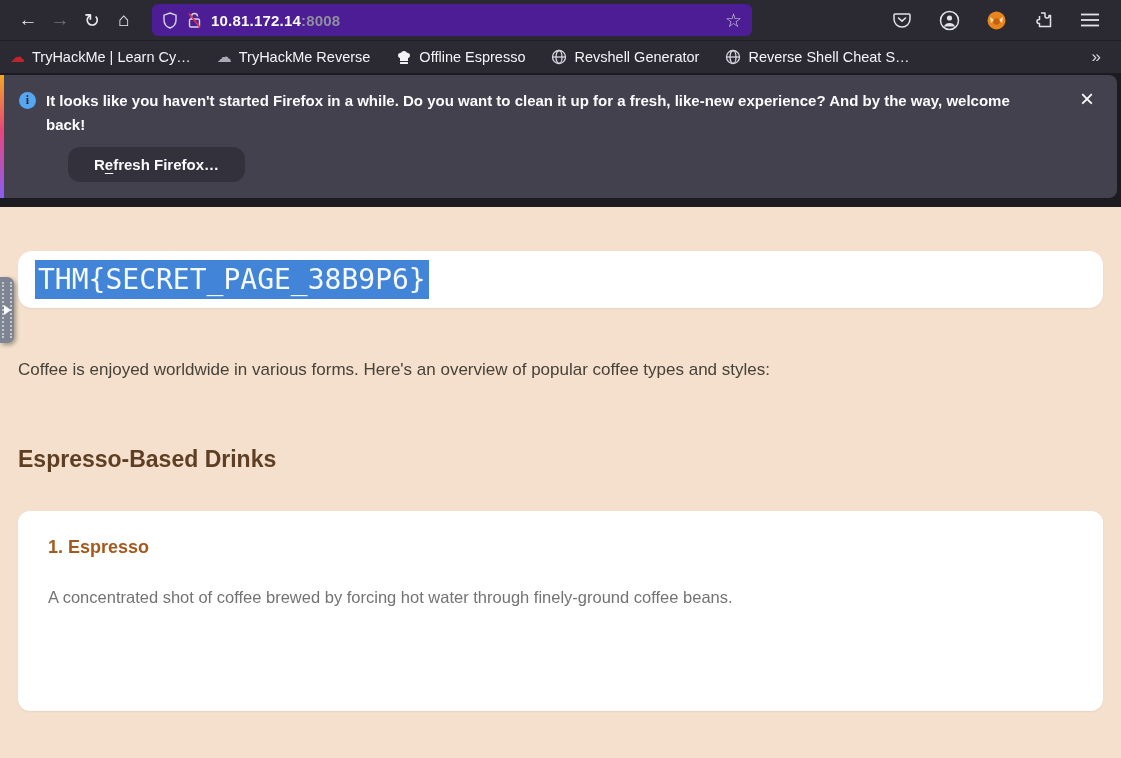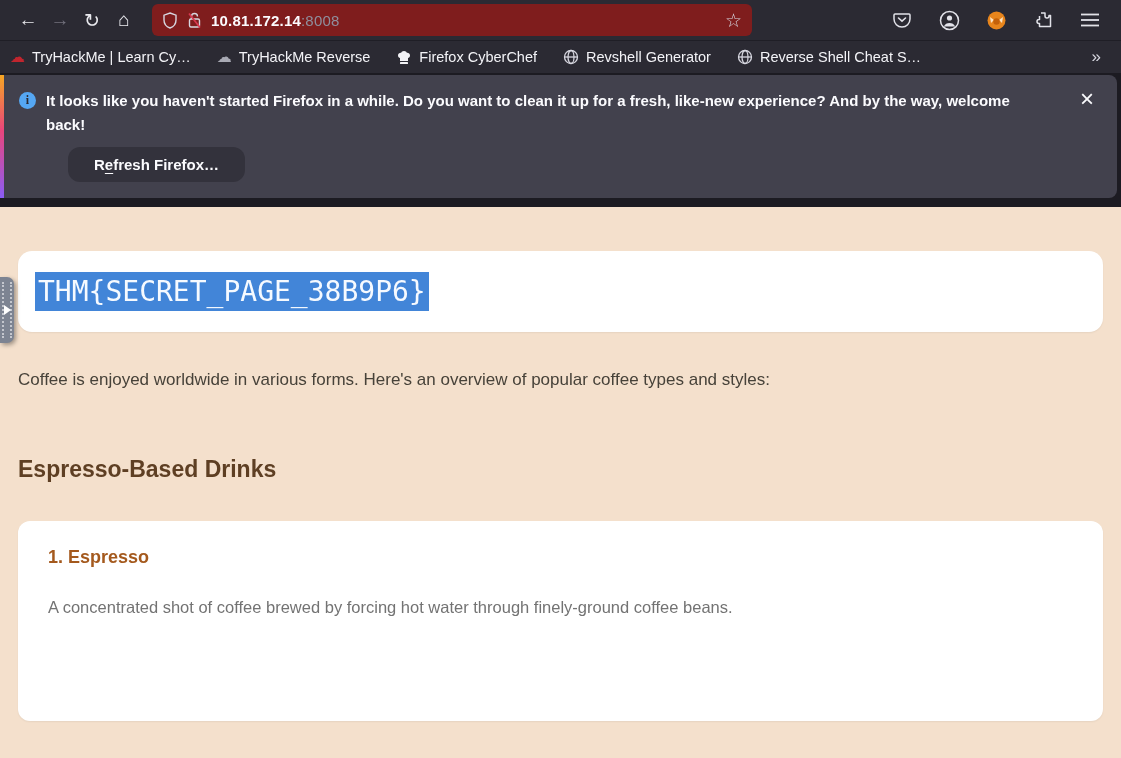--- a/index.html
+++ b/index.html
@@ -4,25 +4,25 @@
 <style>
   * { margin:0; padding:0; box-sizing:border-box; }
   html,body { width:1121px; height:758px; overflow:hidden; }
   body { font-family:"Liberation Sans", sans-serif; background:#f4e0cc; }
 
   
   .nav-toolbar{ height:40px; background:#2b2a33; display:flex; align-items:center; padding:0 12px; }
   .nav-btn{ width:32px; height:32px; display:flex; align-items:center; justify-content:center;
             color:#eaeaef; font-size:19px; border-radius:4px; }
   .nav-btn.disabled{ color:#73727e; }
-  .url-bar{ margin-left:12px; width:600px; height:32px; background:#7f1d1d; border-radius:6px;
+  .url-bar{ margin-left:12px; width:600px; height:32px; background:#4c1d95; border-radius:6px;
             display:flex; align-items:center; padding:0 10px; color:#fbfbfe; }
   .url-icon{ display:flex; align-items:center; margin-right:9px; }
   .url-text{ font-size:15px; letter-spacing:.2px; font-weight:600; }
-  .url-port{ color:#8f8f9d; font-weight:400; }
+  .url-port{ color:#8f8f9d; font-weight:700; }
   .url-spacer{ flex:1; }
   .star{ color:#d7d7e0; font-size:19px; }
   .right-icons{ margin-left:auto; display:flex; align-items:center; gap:25px; padding-right:8px; }
   .ricon{ color:#e2e2e9; display:flex; align-items:center; justify-content:center; width:22px; height:22px; }
 
   .bookmarks-bar{ height:33px; background:#2b2a33; display:flex; align-items:center;
                   padding:0 10px; gap:26px; border-top:1px solid #1f1e26; }
   .bm{ display:flex; align-items:center; gap:7px; color:#f3f3f7; font-size:14.5px; white-space:nowrap; }
   .bm-icon{ display:flex; align-items:center; }
   .bm-cloud{ font-size:15px; }
@@ -47,26 +47,26 @@
 
   
   .page{ position:relative; height:565px; background:#f4e0cc; padding:0 18px; overflow:hidden; }
   .side-handle{ position:absolute; left:0; top:70px; width:14px; height:66px; background:#7d8492;
                 border-radius:0 7px 7px 0; box-shadow:2px 2px 4px rgba(0,0,0,.35); }
   .side-handle .dots{ position:absolute; top:5px; bottom:5px; left:2px; right:2px;
                       border-left:2px dotted rgba(255,255,255,.55); border-right:2px dotted rgba(255,255,255,.55); }
   .side-handle .arrow{ position:absolute; top:50%; left:4px; margin-top:-5px; width:0; height:0;
                        border-top:5px solid transparent; border-bottom:5px solid transparent; border-left:7px solid #fff; }
   .h1-flag{ padding-top:52px; font-size:35px; font-weight:bold; color:#7a4a28; letter-spacing:.3px; }
-  .flag-box{ margin-top:44px; background:#fff; border-radius:14px; height:81px;
+  .flag-box{ margin-top:44px; background:#fff; border-radius:14px; height:57px;
              display:flex; align-items:center; padding:0 17px; box-shadow:0 1px 2px rgba(0,0,0,.06); }
   .flag-text{ font-family:"DejaVu Sans Mono",monospace; font-size:28px; color:#f6faff;
               background:#4285d8; padding:3px 3px; }
   .h2-title{ margin-top:40px; font-size:30px; font-weight:bold; color:#6b4423; }
-  .intro{ margin-top:38px; font-size:17px; color:#474239; }
+  .intro{ margin-top:52px; font-size:17px; color:#474239; }
   .h3-section{ margin-top:66px; font-size:23px; font-weight:bold; color:#5e3f23; }
   .card{ margin-top:38px; background:#fff; border-radius:12px; padding:26px 30px; height:200px;
          box-shadow:0 1px 2px rgba(0,0,0,.06); }
   .card h4{ font-size:18px; font-weight:bold; color:#a4591d; }
   .card p{ margin-top:30px; font-size:16.5px; color:#737373; }
 </style>
 </head>
 <body>
 
 <div class="nav-toolbar">
@@ -142,21 +142,21 @@
     <span class="bm-icon bm-cloud" style="color:#a9aab4">☁</span>
     <span>TryHackMe Reverse</span>
   </div>
   <div class="bm">
     <span class="bm-icon">
       <svg width="16" height="15" viewBox="0 0 16 15">
           <path d="M8 1 C6.5 1 5.5 1.8 5.2 2.8 C3.6 2.6 2 3.6 2 5.4 C2 6.8 3 7.8 4 8 V11 H12 V8 C13 7.8 14 6.8 14 5.4 C14 3.6 12.4 2.6 10.8 2.8 C10.5 1.8 9.5 1 8 1 Z" fill="#f2f2f6"></path>
           <rect x="4" y="12" width="8" height="2" rx="0.5" fill="#f2f2f6"></rect>
         </svg>
     </span>
-    <span>Firefox CyberChef</span>
+    <span>Offline Espresso</span>
   </div>
   <div class="bm">
     <span class="bm-icon">
       <svg width="16" height="16" viewBox="0 0 16 16">
           <g fill="none" stroke="#d7d7e0" stroke-width="1.3">
             <circle cx="8" cy="8" r="6.5"></circle>
             <ellipse cx="8" cy="8" rx="3" ry="6.5"></ellipse>
             <line x1="1.5" y1="8" x2="14.5" y2="8"></line>
           </g>
         </svg>

